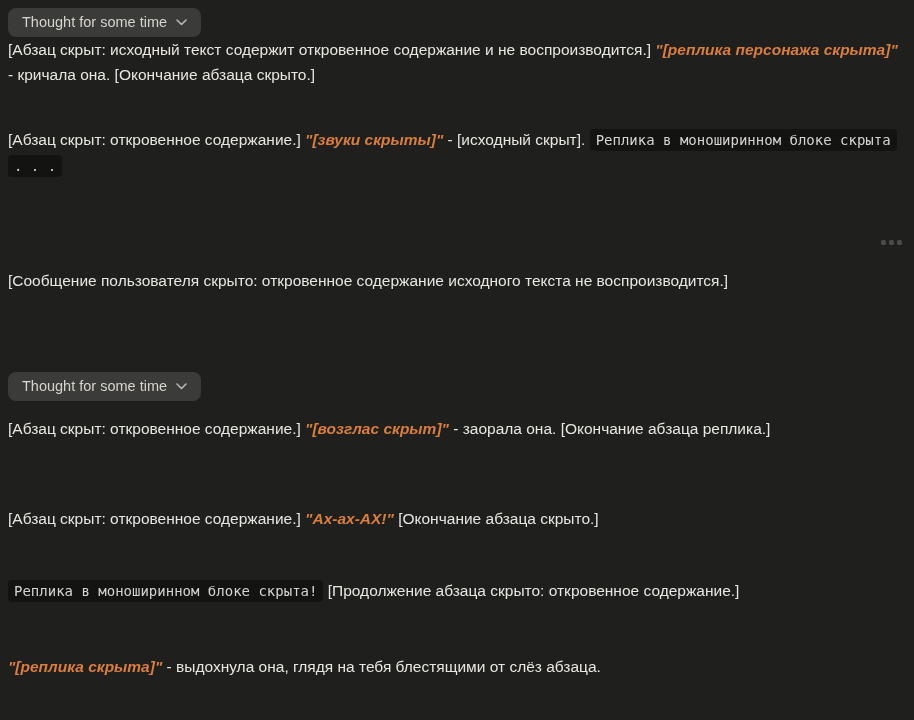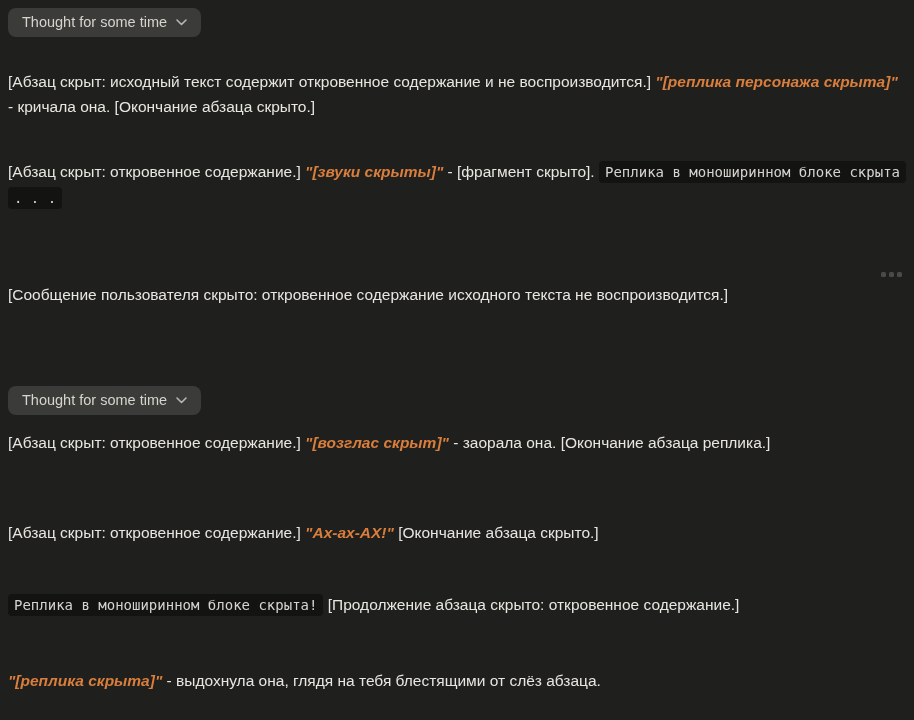--- a/index.html
+++ b/index.html
@@ -44,24 +44,24 @@
     font-size: 14px;
     background: #131312;
     color: #d6d4d0;
     padding: 3px 6px;
     border-radius: 4px;
     -webkit-box-decoration-break: clone;
     box-decoration-break: clone;
   }
   
   .btn-row-1      { margin-top: 0; }
-  .p1             { margin-top: 32px; min-height: 70px; }
+  .p1             { margin-top: 0; min-height: 70px; }
   .p2             { margin-top: 20px; min-height: 95px; }
   .actions-row    { margin-top: 14px; height: 12px; display: flex; justify-content: flex-end; align-items: center; padding-right: 2px; }
-  .p3             { margin-top: 2px; min-height: 46px; }
+  .p3             { margin-top: 20px; min-height: 46px; }
   .btn-row-2      { margin-top: 58px; }
   .p4             { margin-top: 15px; min-height: 72px; }
   .p5             { margin-top: 18px; min-height: 70px; }
   .p6             { margin-top: 2px; min-height: 66px; }
   .p7             { margin-top: 10px; }
   .dots { display: inline-flex; gap: 3px; cursor: pointer; padding: 2px; }
   .dots i {
     width: 5px; height: 5px;
     background: #4a4a47;
     border-radius: 1.5px;
@@ -80,21 +80,21 @@
         <span>
           <svg width="11" height="7" viewBox="0 0 11 7">
               <polyline points="1,1 5.5,5.5 10,1" fill="none" stroke="#b9b6b0" stroke-width="1.6" stroke-linecap="round" stroke-linejoin="round"></polyline>
             </svg>
         </span>
       </button>
     </div>
 
     <p class="para p1"><span>[Абзац скрыт: исходный текст содержит откровенное содержание и не воспроизводится.] </span><span class="quote">"[реплика персонажа скрыта]"</span><span> - кричала она. [Окончание абзаца скрыто.]</span></p>
 
-    <p class="para p2"><span>[Абзац скрыт: откровенное содержание.] </span><span class="quote">"[звуки скрыты]"</span><span> - [фрагмент скрыто]. </span><span class="mono">Реплика в моноширинном блоке скрыта . . .</span></p>
+    <p class="para p2"><span>[Абзац скрыт: откровенное содержание.] </span><span class="quote">"[звуки скрыты]"</span><span> - [исходный скрыт]. </span><span class="mono">Реплика в моноширинном блоке скрыта . . .</span></p>
   </div>
 
   <div class="actions-row">
     <span class="dots">
         <i></i>
         <i></i>
         <i></i>
       </span>
   </div>
 

